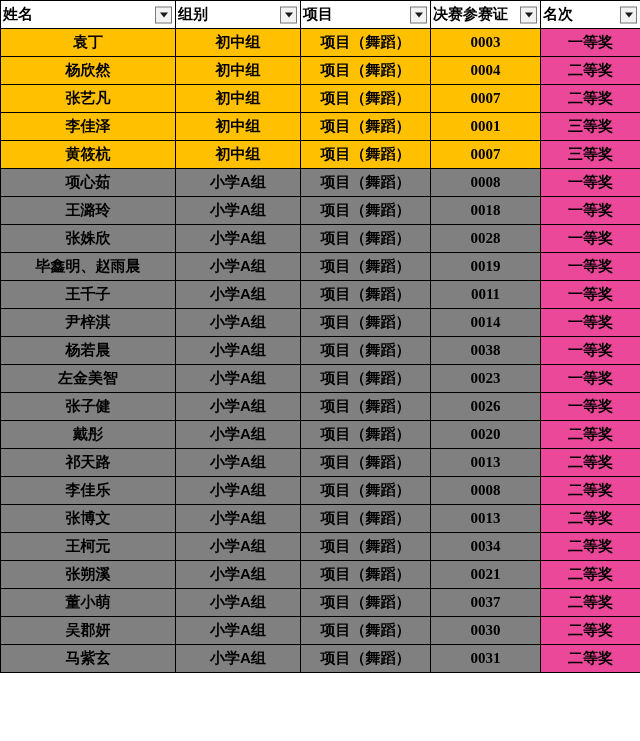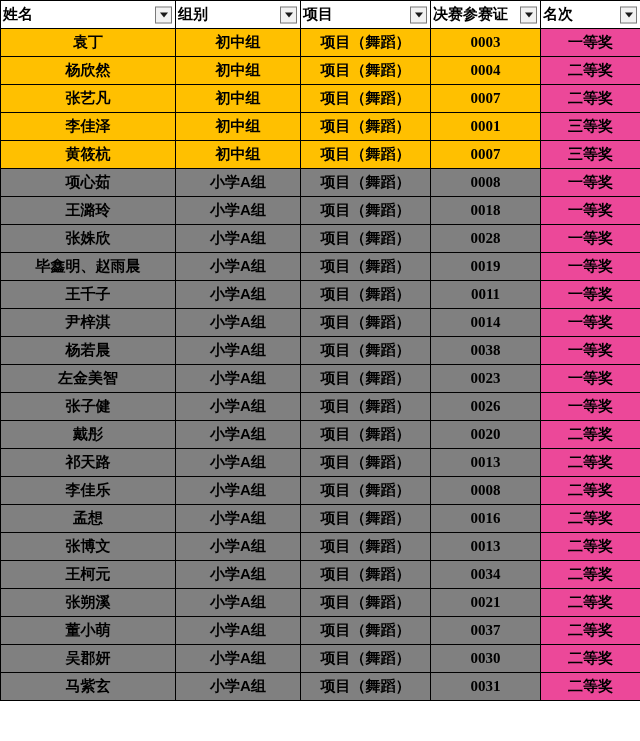--- a/index.html
+++ b/index.html
@@ -263,27 +263,20 @@
           <td class="col-rank">二等奖</td>
         </tr>
         <tr class="row-gray">
           <td class="col-name">李佳乐</td>
           <td class="col-group">小学A组</td>
           <td class="col-project">项目（舞蹈）</td>
           <td class="col-id">0008</td>
           <td class="col-rank">二等奖</td>
         </tr>
         <tr class="row-gray">
-          <td class="col-name">孟想</td>
-          <td class="col-group">小学A组</td>
-          <td class="col-project">项目（舞蹈）</td>
-          <td class="col-id">0016</td>
-          <td class="col-rank">二等奖</td>
-        </tr>
-        <tr class="row-gray">
           <td class="col-name">张博文</td>
           <td class="col-group">小学A组</td>
           <td class="col-project">项目（舞蹈）</td>
           <td class="col-id">0013</td>
           <td class="col-rank">二等奖</td>
         </tr>
         <tr class="row-gray">
           <td class="col-name">王柯元</td>
           <td class="col-group">小学A组</td>
           <td class="col-project">项目（舞蹈）</td>

